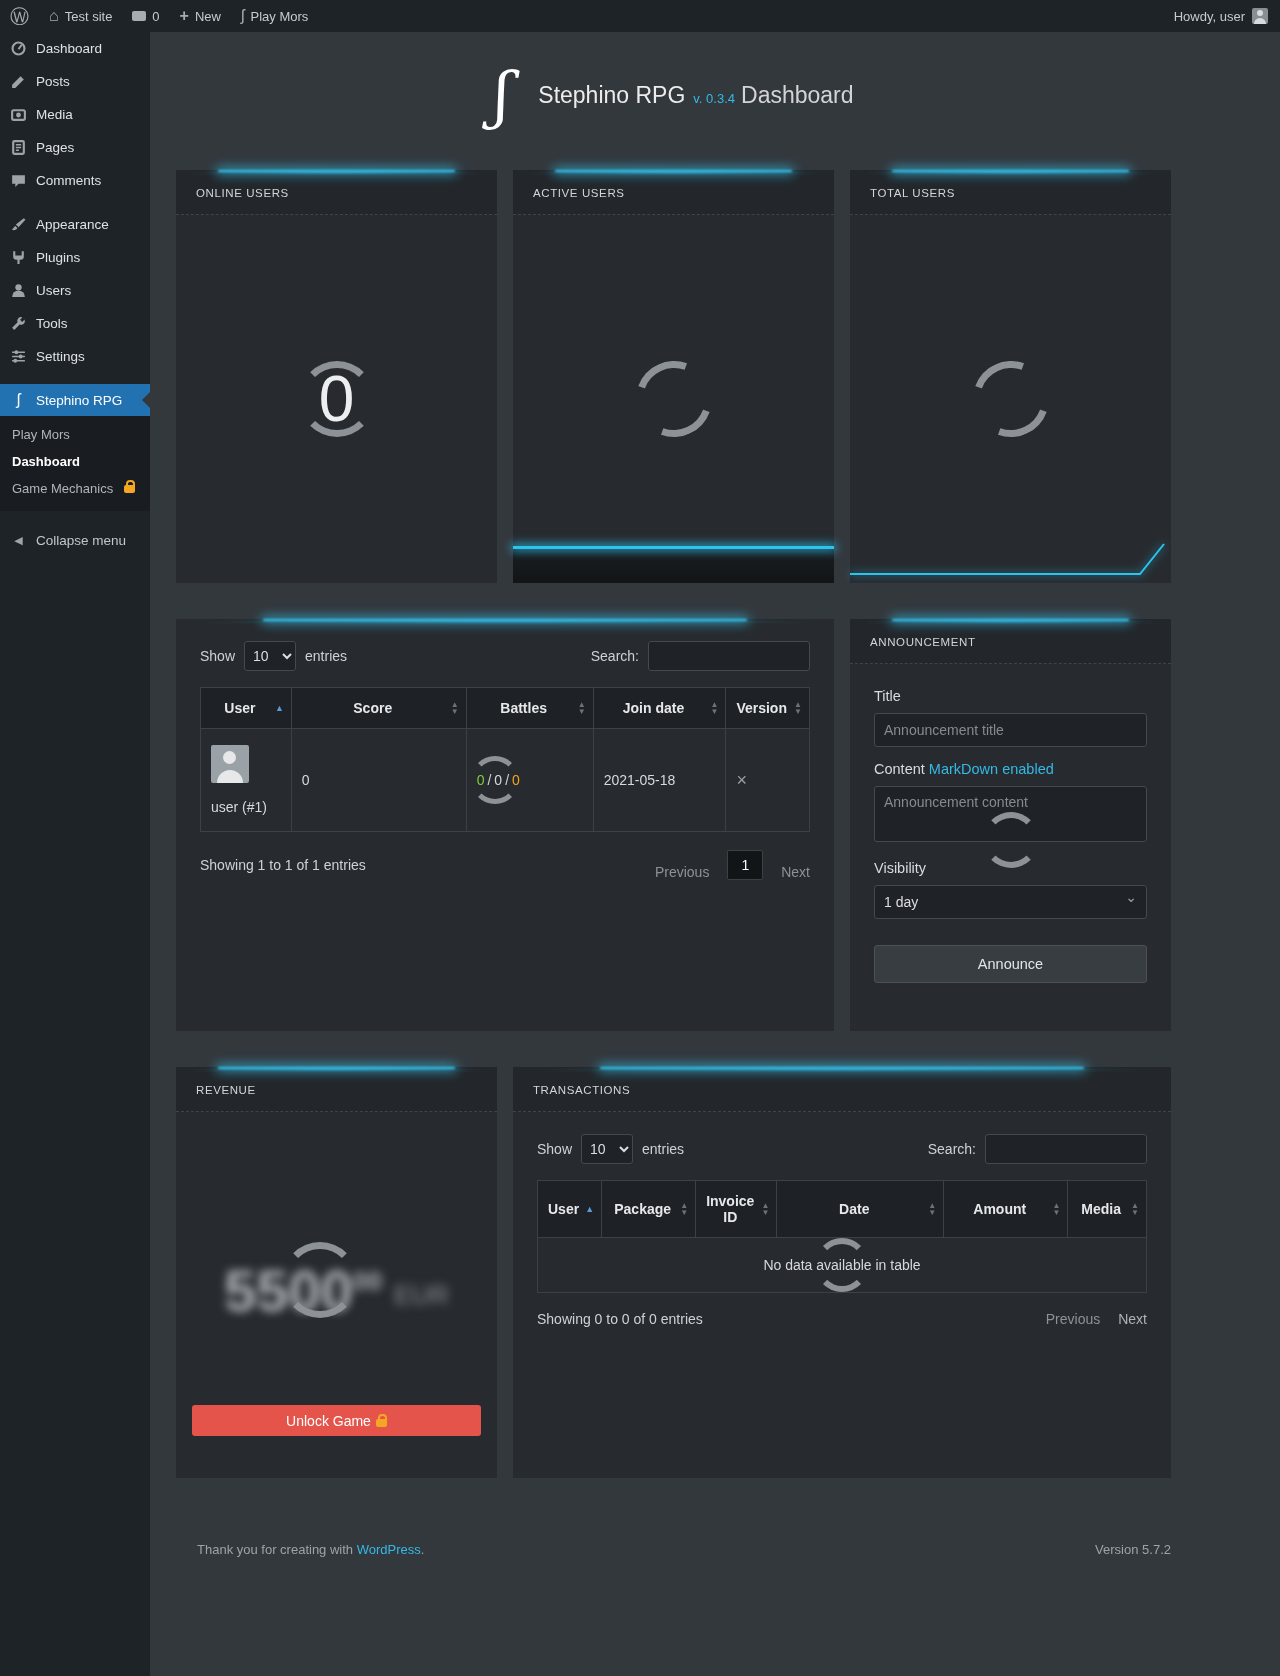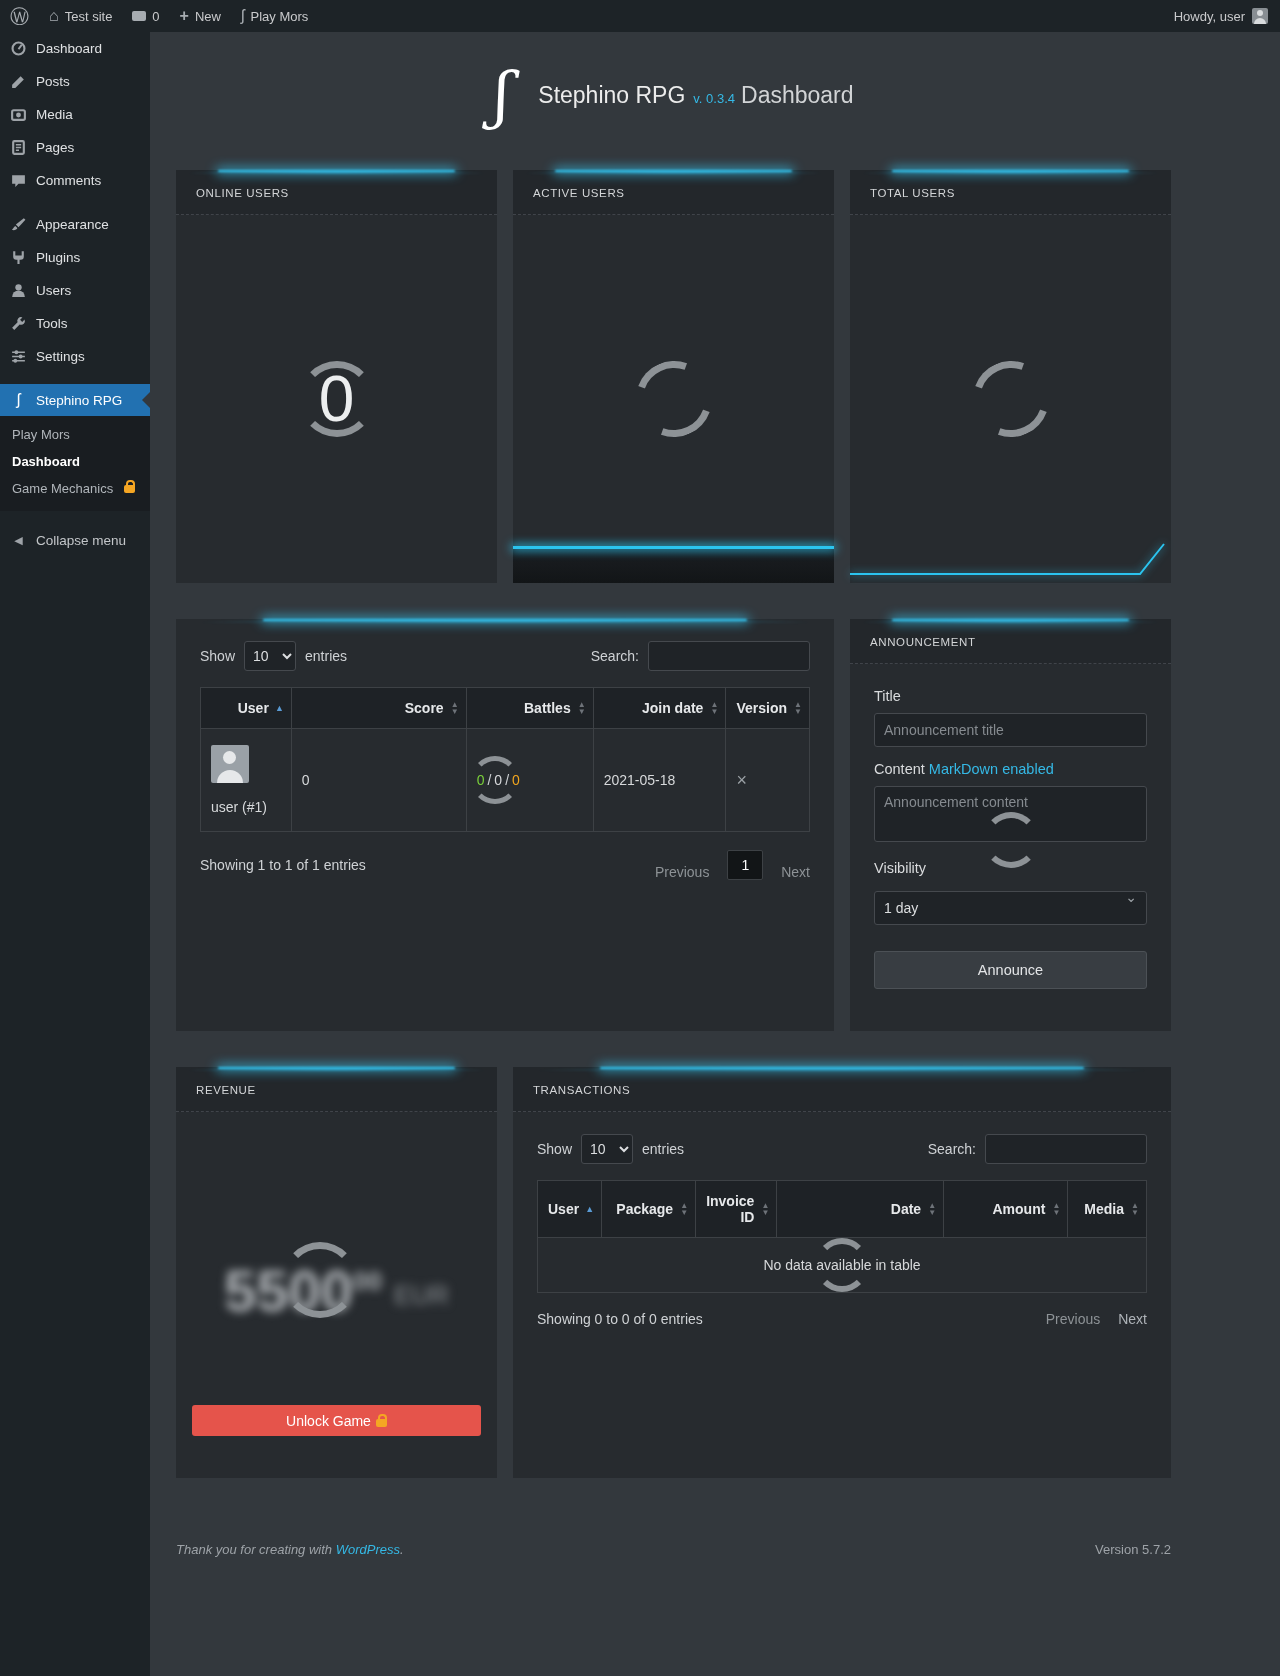--- a/index.html
+++ b/index.html
@@ -93,21 +93,21 @@
   select, input[type="text"], textarea {
     background: #1f2327; border: 1px solid #45494e; border-radius: 3px; color: #dcdee0;
     font-family: "Liberation Sans", sans-serif; font-size: 14px;
   }
   select.page-size { width: 52px; height: 30px; padding: 2px 4px; }
   input.search-input { width: 162px; height: 30px; padding: 0 8px; }
   ::placeholder { color: #868b90; opacity: 1; }
 
   table { width: 100%; border-collapse: collapse; font-size: 14px; }
   thead th { background: #1e2226; border: 1px solid #3d4145; padding: 12px 22px 12px 10px;
-    text-align: right; color: #e6e8ea; font-weight: bold; position: relative; cursor: pointer; }
+    text-align: center; color: #e6e8ea; font-weight: bold; position: relative; cursor: pointer; }
   tbody td { border: 1px solid #3d4145; padding: 16px 10px; color: #d7d9db; vertical-align: middle; }
   .sorts { position: absolute; right: 7px; top: 50%; transform: translateY(-50%);
     display: flex; flex-direction: column; line-height: 7px; font-size: 8px; color: #6e7379; }
   .sort-active { color: #5a9bd5; font-size: 9px; line-height: 9px; }
 
   .lb-user-cell { display: flex; align-items: center; gap: 16px; flex-wrap: wrap; }
   .avatar { width: 38px; height: 38px; background: #9aa1a7; border-radius: 2px; position: relative; overflow: hidden; flex: none; }
   .avatar::before { content: ""; position: absolute; width: 13px; height: 13px; border-radius: 50%; background: #e6e8ea; top: 6px; left: 12px; }
   .avatar::after { content: ""; position: absolute; width: 26px; height: 15px; border-radius: 13px 13px 0 0; background: #e6e8ea; bottom: -2px; left: 6px; }
   .battles-cell { position: relative; }
@@ -126,21 +126,21 @@
 
   
   .form-label { font-size: 14.5px; color: #d9dbdd; margin: 14px 0 9px; }
   .form-label:first-child { margin-top: 2px; }
   .form-label a { color: #35b9e6; text-decoration: none; cursor: pointer; }
   input.full, .select-wrap select { width: 100%; height: 34px; padding: 0 9px; }
   textarea.full { width: 100%; height: 56px; padding: 7px 9px; resize: none; }
   .textarea-wrap { position: relative; }
   .textarea-wrap .spin-md { position: absolute; left: 50%; top: 26px; margin-left: -28px; pointer-events: none; }
   .select-wrap { position: relative; }
-  .select-wrap select { appearance: none; margin-top: 6px; -webkit-appearance: none; }
+  .select-wrap select { appearance: none; -webkit-appearance: none; }
   .select-wrap::after { content: "⌄"; position: absolute; right: 10px; top: 4px; color: #9aa0a5; font-size: 14px; pointer-events: none; }
   .announce-btn { width: 100%; height: 38px; margin-top: 26px; background: #383d42; border: 1px solid #4c5156;
     border-radius: 3px; color: #e3e5e7; font-size: 14.5px; cursor: pointer; font-family: "Liberation Sans", sans-serif; }
 
   
   .amount-row { display: flex; justify-content: center; align-items: flex-start; margin-top: 128px; filter: blur(5px); color: #b0b4b8; }
   .amount-main { font-size: 58px; font-weight: bold; line-height: 1; }
   .amount-cents { font-size: 26px; font-weight: bold; margin-top: 4px; }
   .amount-cur { font-size: 26px; color: #8d9296; margin-left: 12px; margin-top: 18px; }
   .revenue-spin { position: absolute; left: 50%; top: 130px; margin-left: -55px; }
@@ -149,21 +149,21 @@
     font-family: "Liberation Sans", sans-serif; }
 
   
   .empty-cell { text-align: center; position: relative; padding: 19px 10px; }
   .empty-cell .txt { position: relative; z-index: 1; }
   .empty-spin { position: absolute; left: 50%; top: 50%; width: 54px; height: 54px; margin: -27px 0 0 -27px;
     border-radius: 50%; border: 6px solid transparent; border-top-color: #8d9296; border-bottom-color: #8d9296; }
 
   
   .page-footer { display: flex; justify-content: space-between; align-items: center; margin-top: 64px; font-size: 13px; }
-  .thanks { font-style: italic; color: #9ea3a8; }
+  .thanks { color: #9ea3a8; margin-left: 21px; }
   .thanks a { color: #35b9e6; text-decoration: none; cursor: pointer; }
   .version-txt { color: #9ea3a8; }
 </style>
 </head>
 <body>
 
 <div class="admin-bar">
   <div class="ab-left">
     <div class="ab-item">
       <span class="ab-glyph ab-wp">Ⓦ</span>

